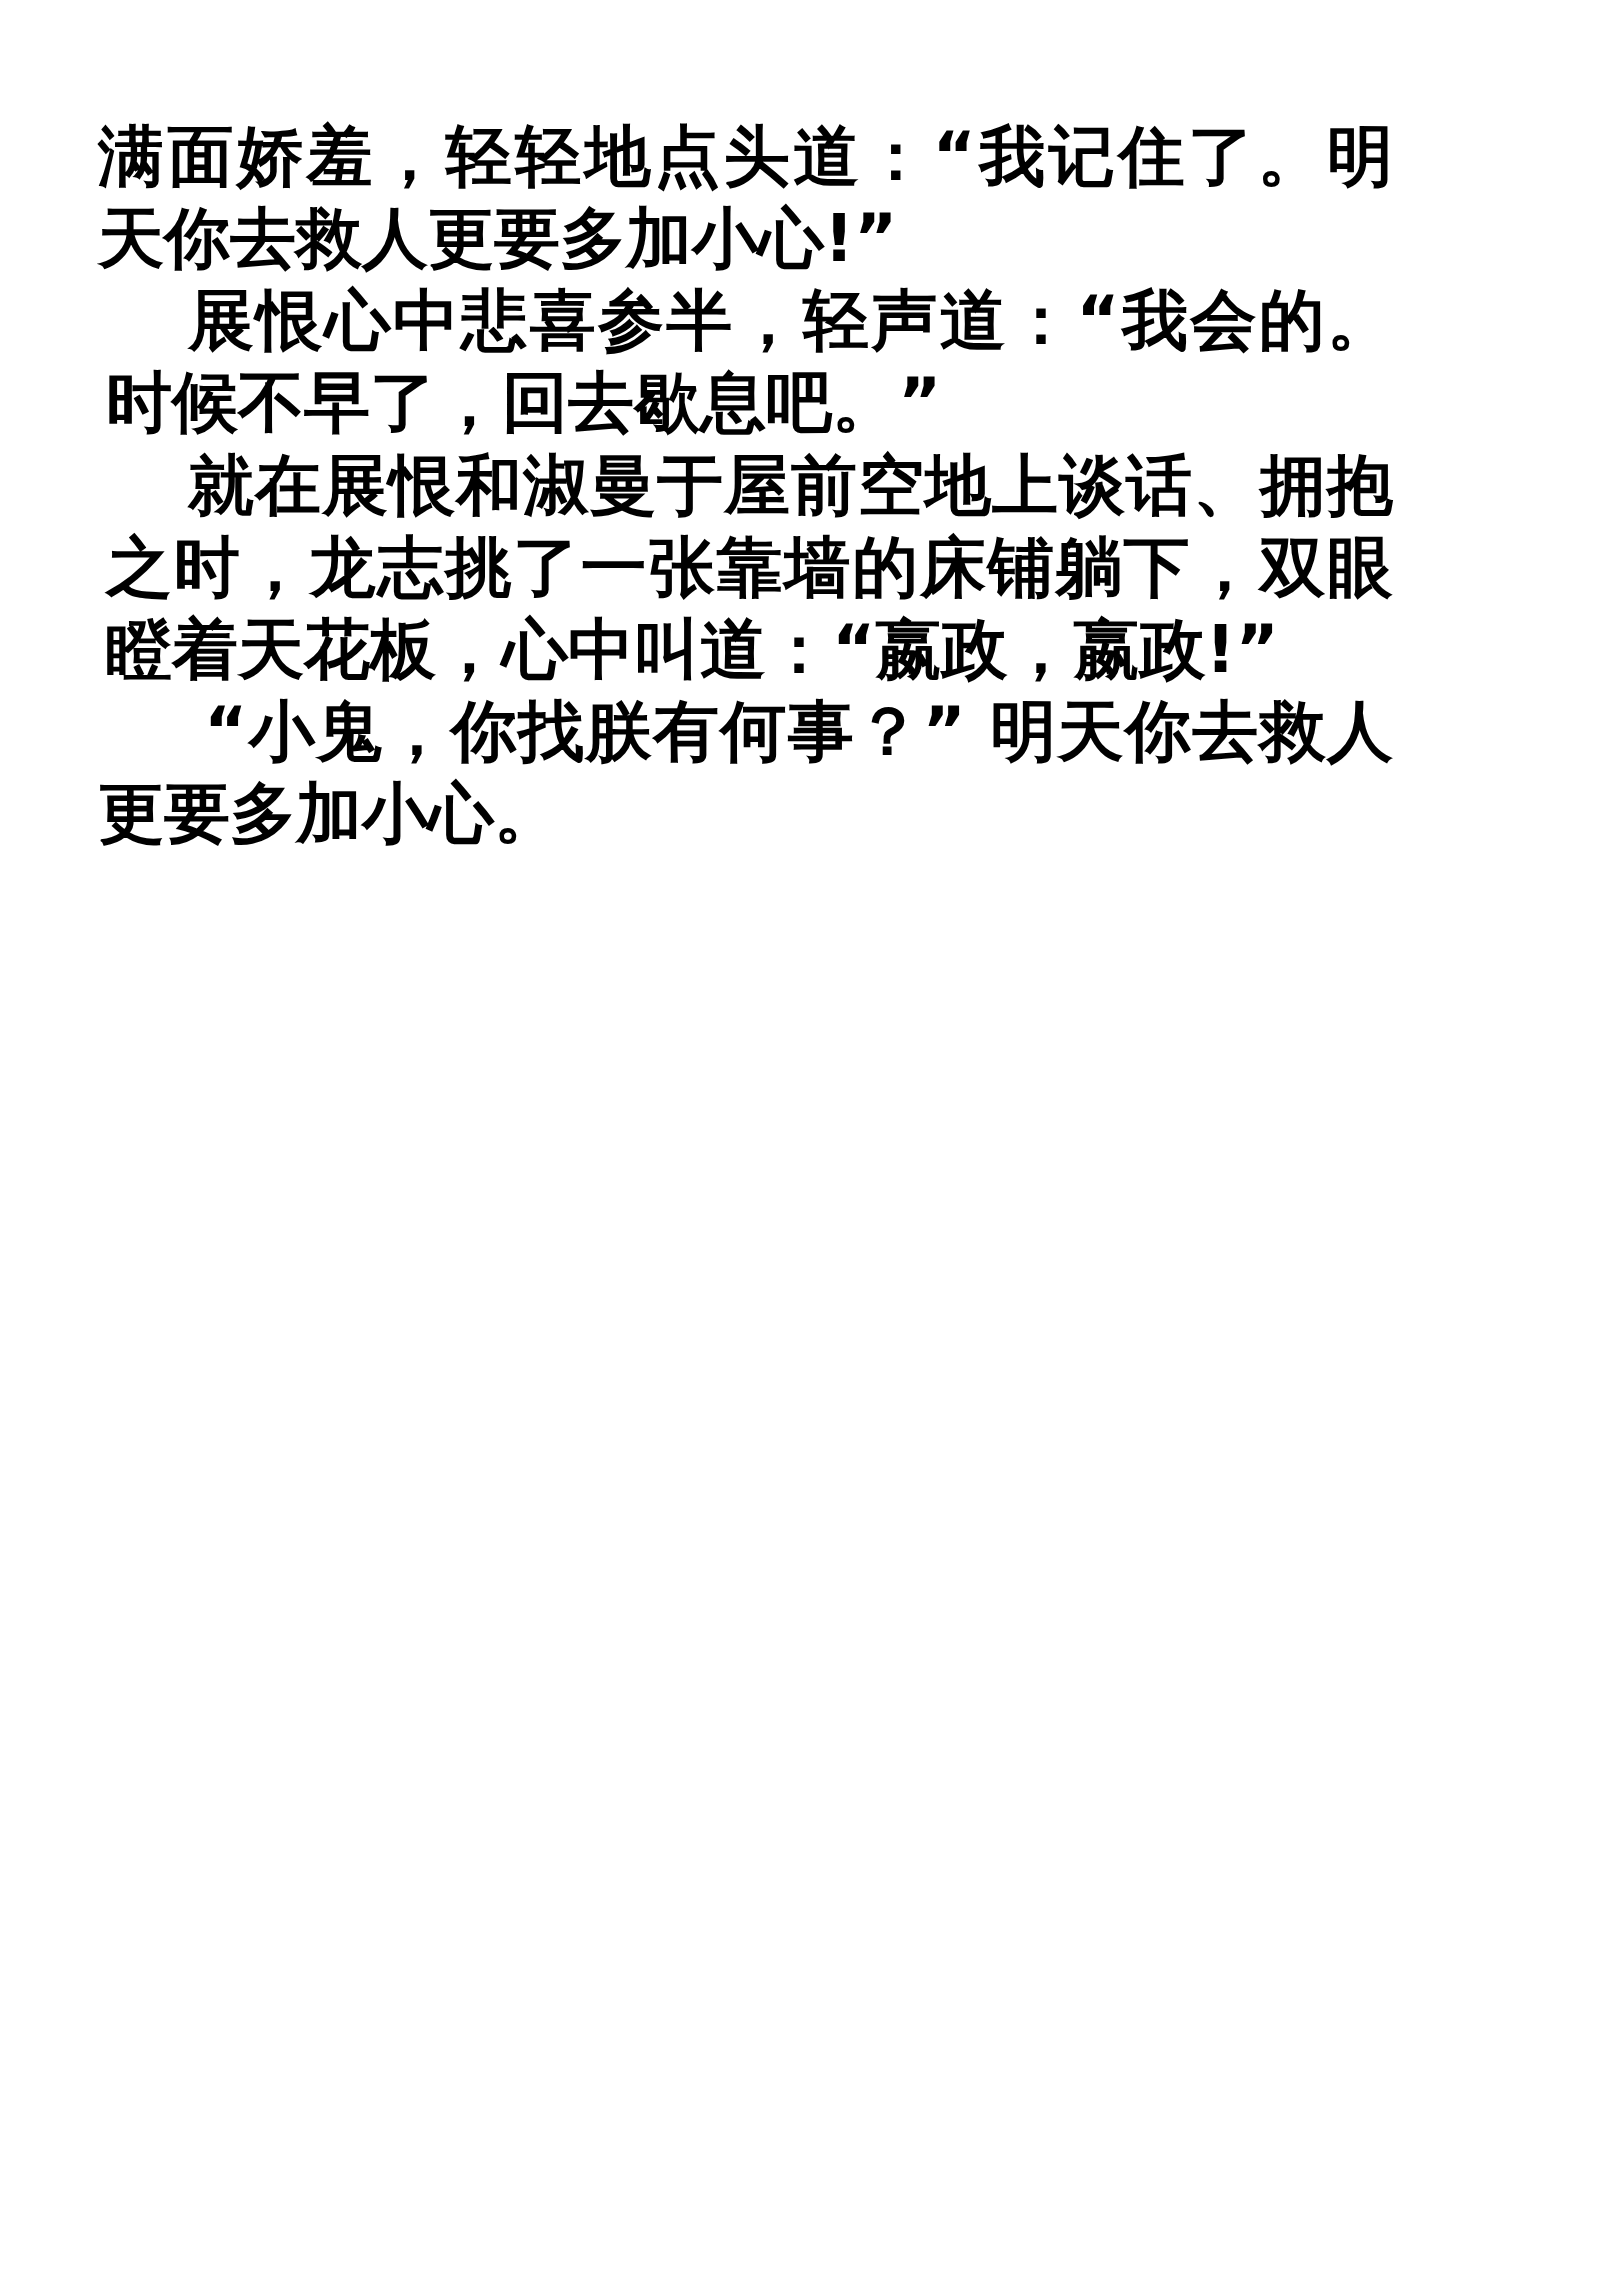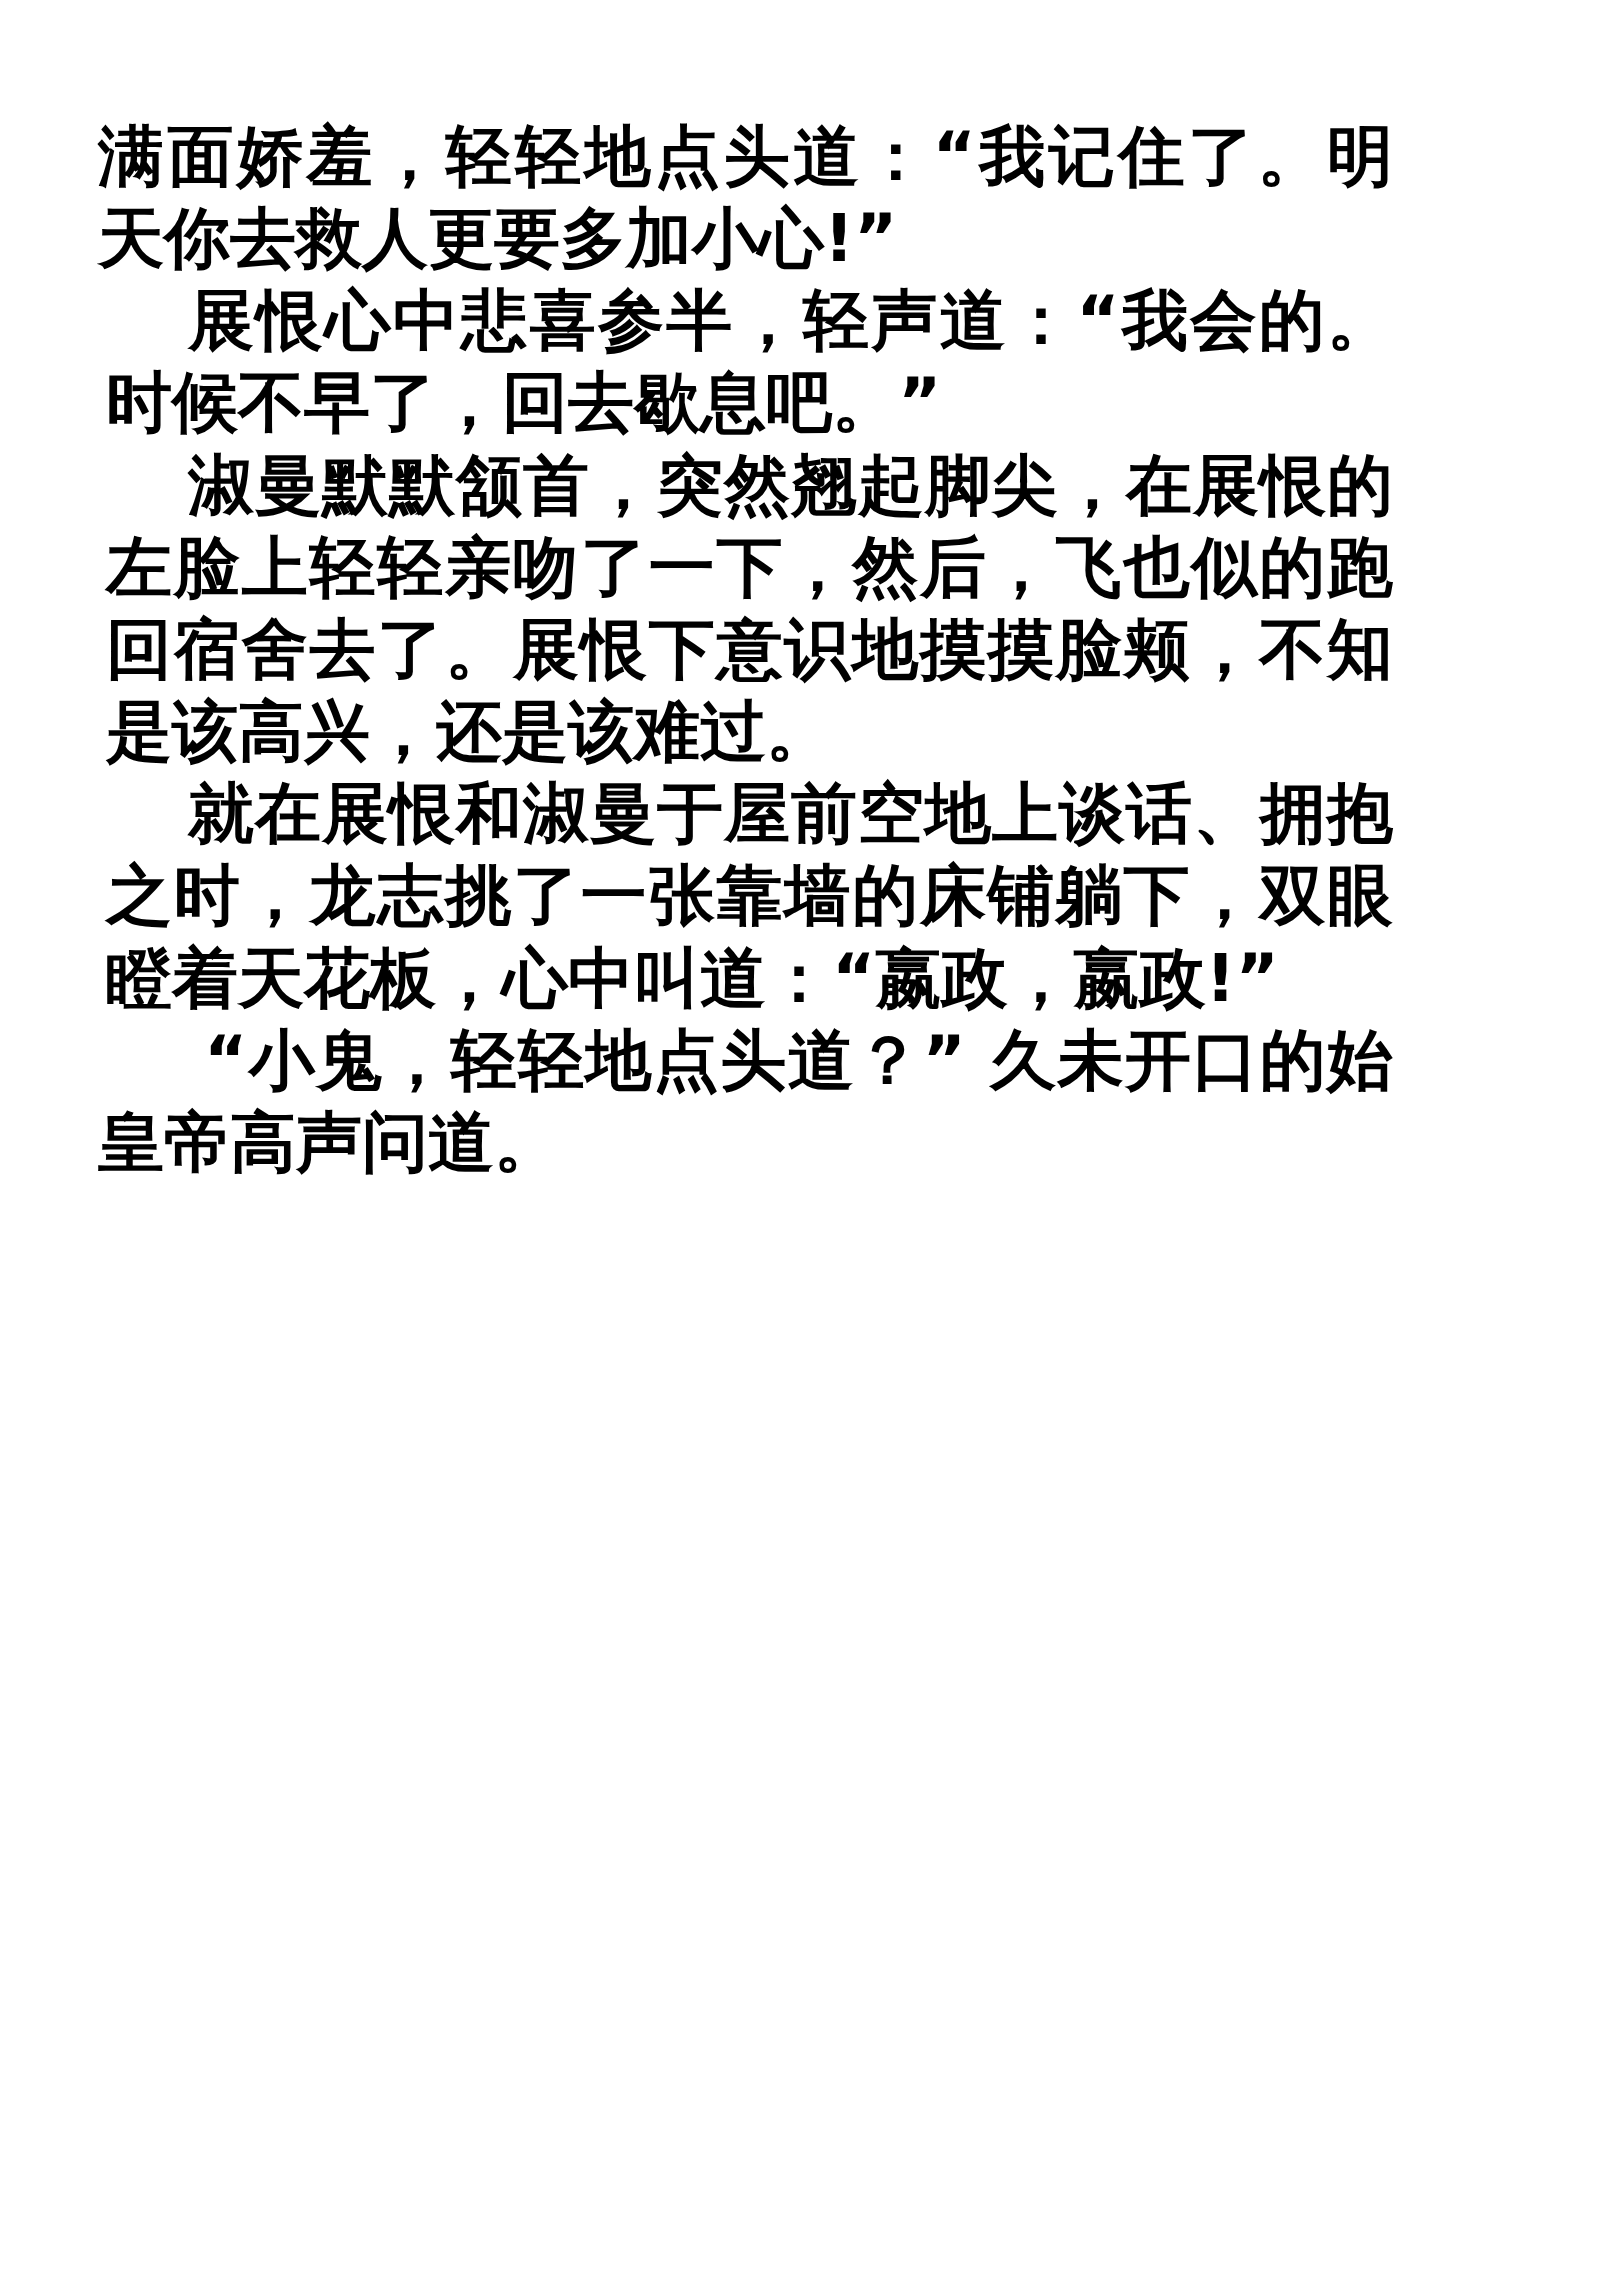--- a/index.html
+++ b/index.html
@@ -42,18 +42,17 @@
     text-indent: 106px;
   }
 </style>
 </head>
 <body>
 
 <div class="page">
   <div class="body-text">
     <p class="para">满面娇羞，轻轻地点头道：“我记住了。明天你去救人更要多加小心!”</p>
     <p class="para indent">展恨心中悲喜参半，轻声道：“我会的。时候不早了，回去歇息吧。”</p>
-    <p class="para indent">淑曼默默颔首，突然翘起脚尖，在展恨的左脸上轻轻亲吻了一下，然后，飞也似的跑回宿舍去了。展恨下意识地摸摸脸颊，不知是该高兴，还是该难过。</p>
     <p class="para indent">就在展恨和淑曼于屋前空地上谈话、拥抱之时，龙志挑了一张靠墙的床铺躺下，双眼瞪着天花板，心中叫道：“嬴政，嬴政!”</p>
-    <p class="para indent-wide">“小鬼，轻轻地点头道？” 久未开口的始皇帝高声问道。</p>
+    <p class="para indent-wide">“小鬼，你找朕有何事？” 明天你去救人更要多加小心。</p>
   </div>
 </div>
 
 
 </body></html>

